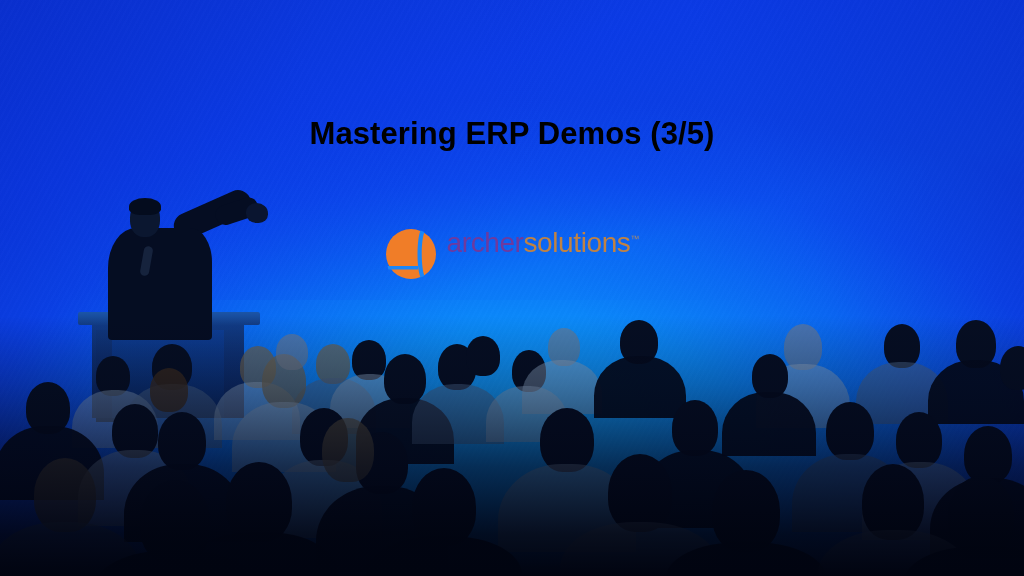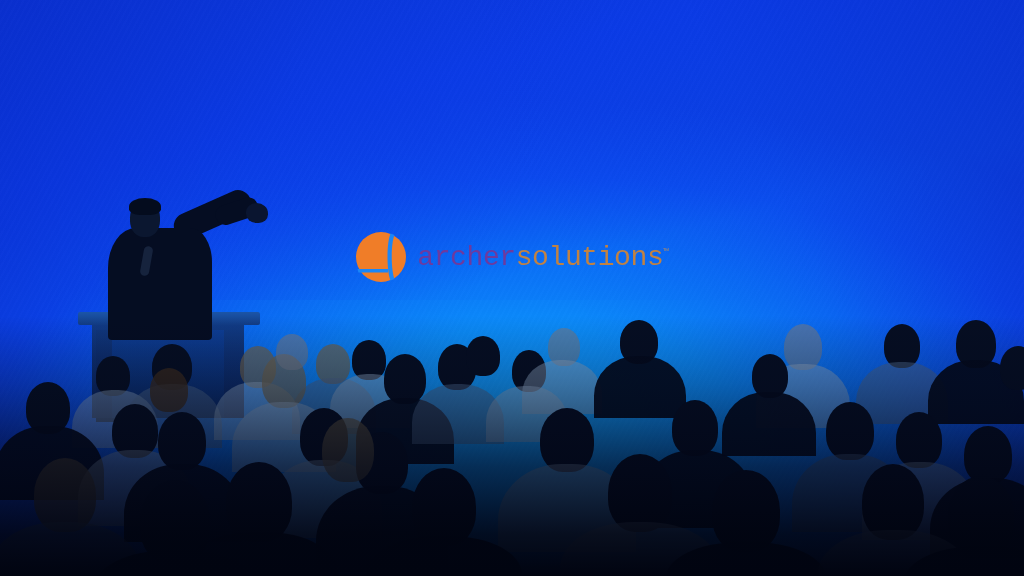--- a/index.html
+++ b/index.html
@@ -233,24 +233,22 @@
     text-shadow: 0 1px 2px rgba(0,0,0,0.18);
   }
 
   
   .logo {
     position: absolute;
     left: 0; right: 0;
     top: 228px;
     height: 58px;
     display: flex;
-    align-items: center;
     justify-content: center;
     gap: 10px;
-    font-family: Liberation Mono, monospace;
   }
   .logo-mark { width: 52px; height: 52px; display: block; }
   .logo-word {
     font-size: 28px;
     font-weight: normal;
     letter-spacing: -0.4px;
     line-height: 1;
     white-space: nowrap;
     position: relative;
     top: 1px;
@@ -398,20 +396,21 @@
 
     <div class="head" style="left:862px; top:148px; width:62px; height:76px;"></div>
     <div class="shoulders light-shirt" style="left:818px; top:214px; width:152px; height:68px;"></div>
 
     <div class="head" style="left:948px; top:160px; width:66px; height:80px;"></div>
     <div class="shoulders dark-suit" style="left:904px; top:230px; width:160px; height:56px;"></div>
 
     <div class="aud-wash"></div>
   </div>
 
+  <div class="title">Mastering ERP Demos (3/5)</div>
 
 
   <div class="logo">
     <svg class="logo-mark" viewBox="0 0 52 52">
       <circle cx="26" cy="26" r="25" fill="#f07d28"></circle>
       <path d="M35.5 2.5 C 31.5 12, 31.5 40, 35.5 49.5 L 39.5 48 C 35.8 38.5, 35.8 13, 39.5 4 Z" fill="#1a86f8"></path>
       <path d="M2.5 38 L 33 38 L 33 41.5 L 3.4 41.5 Z" fill="#1a86f8"></path>
     </svg>
     <div class="logo-word"><span class="logo-archer">archer</span><span class="logo-solutions">solutions</span><span class="logo-tm">™</span></div>
   </div>

